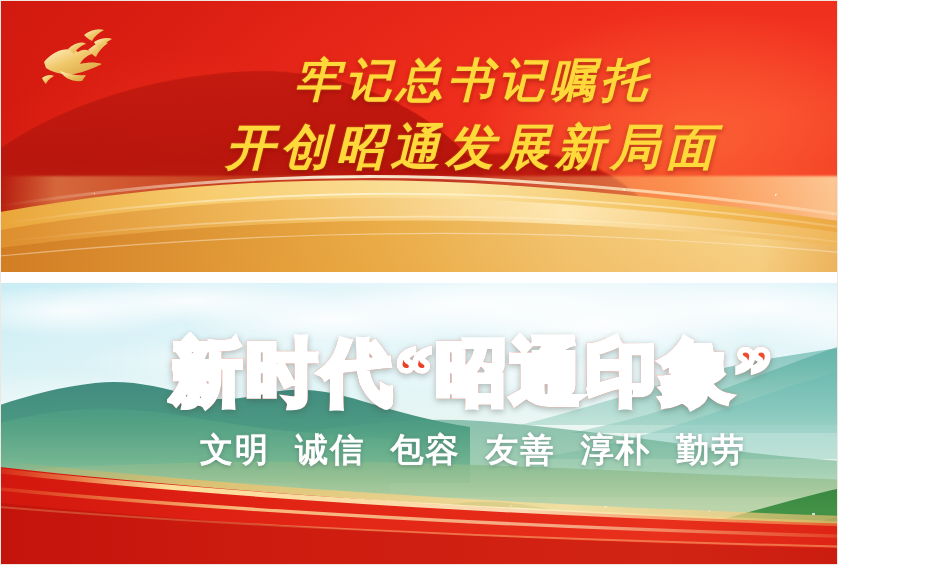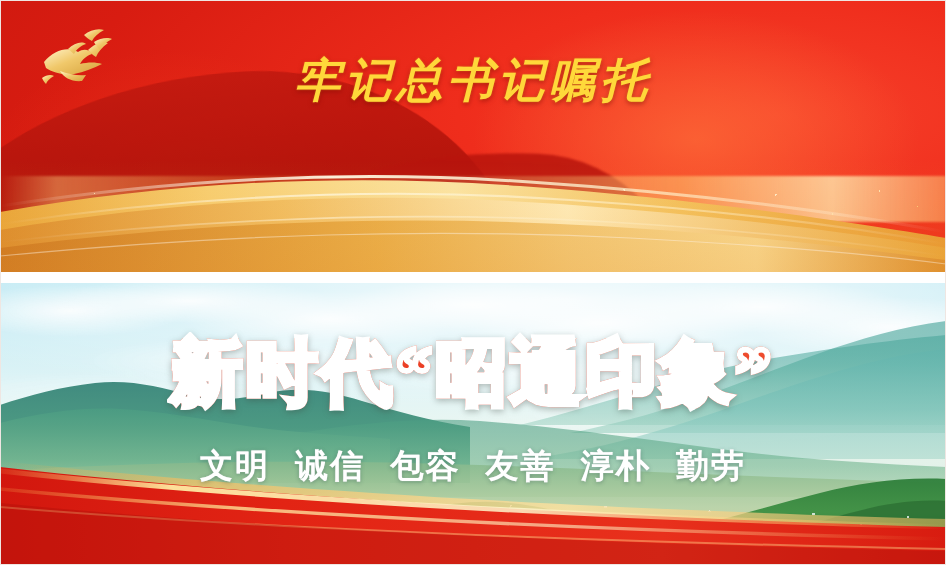--- a/index.html
+++ b/index.html
@@ -1,21 +1,21 @@
 <!DOCTYPE html>
 <html><head>
 <meta charset="utf-8">
 <style>
   html,body{margin:0;padding:0;background:#ffffff;}
   body{
     width:946px;height:565px;overflow:hidden;
     font-family:"Liberation Sans","DejaVu Sans",sans-serif;
   }
   .poster{
-    position:relative;width:946px;height:565px;overflow:hidden;
+    position:relative;width:838px;height:565px;overflow:hidden;
     background:#ffffff;
   }
 
   
   .red-banner{
     position:absolute;left:0;top:0;width:946px;height:272px;overflow:hidden;
     background:
       radial-gradient(120% 160% at 82% 42%, #f7402a 0%, #ef2d1c 28%, #d81c11 62%, #c2150c 100%);
   }
   
@@ -141,21 +141,21 @@
     -webkit-background-clip:text;
     background-clip:text;
     -webkit-text-fill-color:transparent;
     white-space:nowrap;
     display:inline-block;
     paint-order:stroke fill;
     -webkit-text-stroke:6px #ffffff;
     filter:drop-shadow(0 2px 3px rgba(60,70,60,.35));
   }
   .land-sub{
-    position:absolute;left:0;right:0;top:161px;text-align:center;z-index:9;
+    position:absolute;left:0;right:0;top:145px;text-align:center;z-index:9;
     font-family:"Liberation Sans","DejaVu Sans",sans-serif;
     font-weight:bold;
     font-size:33px;
     letter-spacing:2px;
     color:#ffffff;
     text-shadow:0 1px 4px rgba(40,80,70,.45), 0 0 1px rgba(255,255,255,.9);
     white-space:nowrap;
   }
   .land-sub span{margin:0 7px;}
 
@@ -235,20 +235,21 @@
       <path d="M0,88 C200,62 400,54 600,66 C780,77 880,92 946,100 L946,112 L0,112 Z" fill="url(#w3)" opacity=".85"></path>
       <path d="M0,46 C170,20 340,9 530,22 C710,34 860,56 946,72" fill="none" stroke="url(#wl)" stroke-width="3"></path>
       <path d="M0,64 C190,36 380,26 570,40 C750,52 880,72 946,84" fill="none" stroke="url(#wl)" stroke-width="2.2" opacity=".8"></path>
       <path d="M0,82 C210,58 410,50 610,62 C790,73 890,88 946,96" fill="none" stroke="url(#wl)" stroke-width="1.6" opacity=".6"></path>
       <path d="M0,96 C230,74 430,68 630,78 C800,87 900,98 946,104" fill="none" stroke="rgba(255,255,255,.45)" stroke-width="1.2"></path>
       <rect x="0" y="0" width="946" height="112" fill="url(#vfade)" opacity=".35"></rect>
     </svg>
 
     <div class="red-title-wrap">
       <div class="red-title l1">牢记总书记嘱托</div>
+      <div class="red-title l2">开创昭通发展新局面</div>
     </div>
   </div>
 
   <div class="land-banner">
 
     <svg class="clouds" viewBox="0 0 946 170" preserveAspectRatio="none">
       <defs>
         <radialGradient id="cl" cx="50%" cy="50%" r="50%">
           <stop offset="0%" stop-color="rgba(255,255,255,.95)"></stop>
           <stop offset="100%" stop-color="rgba(255,255,255,0)"></stop>

